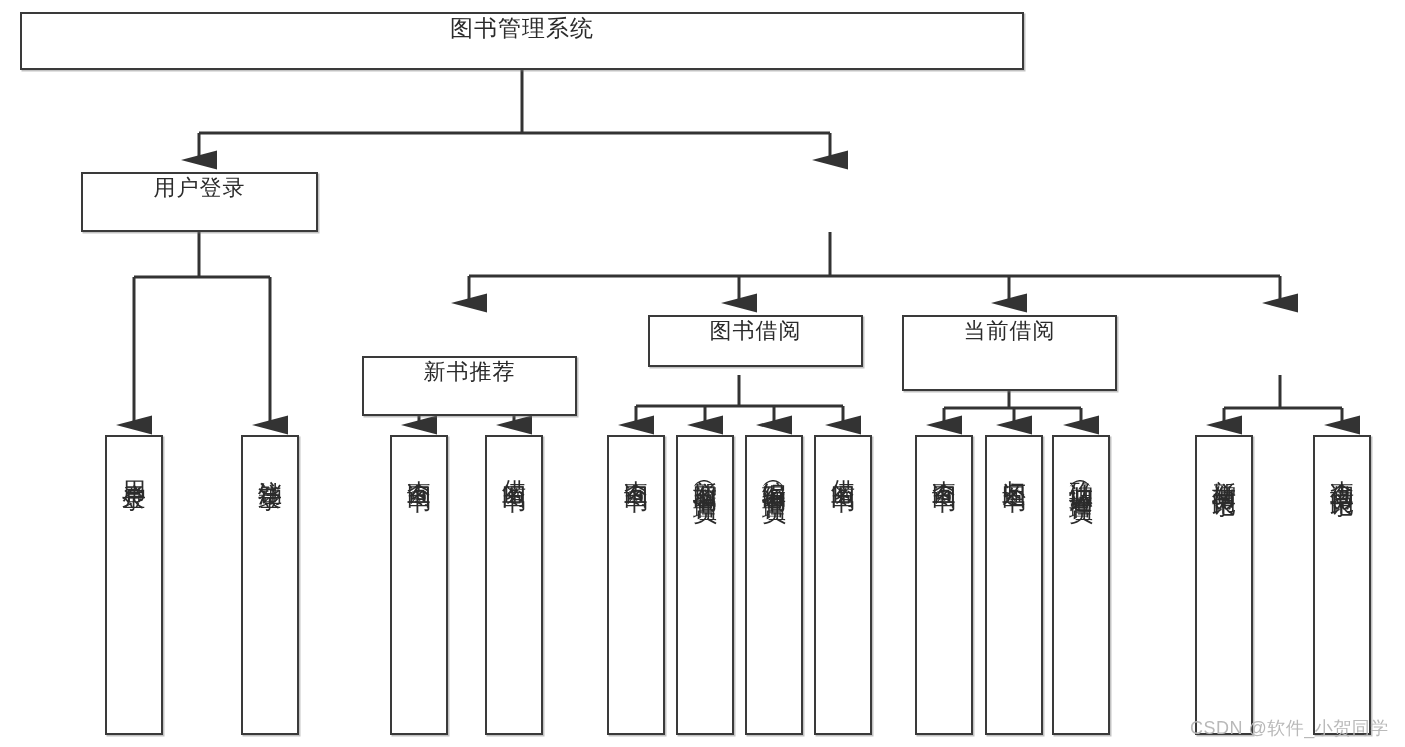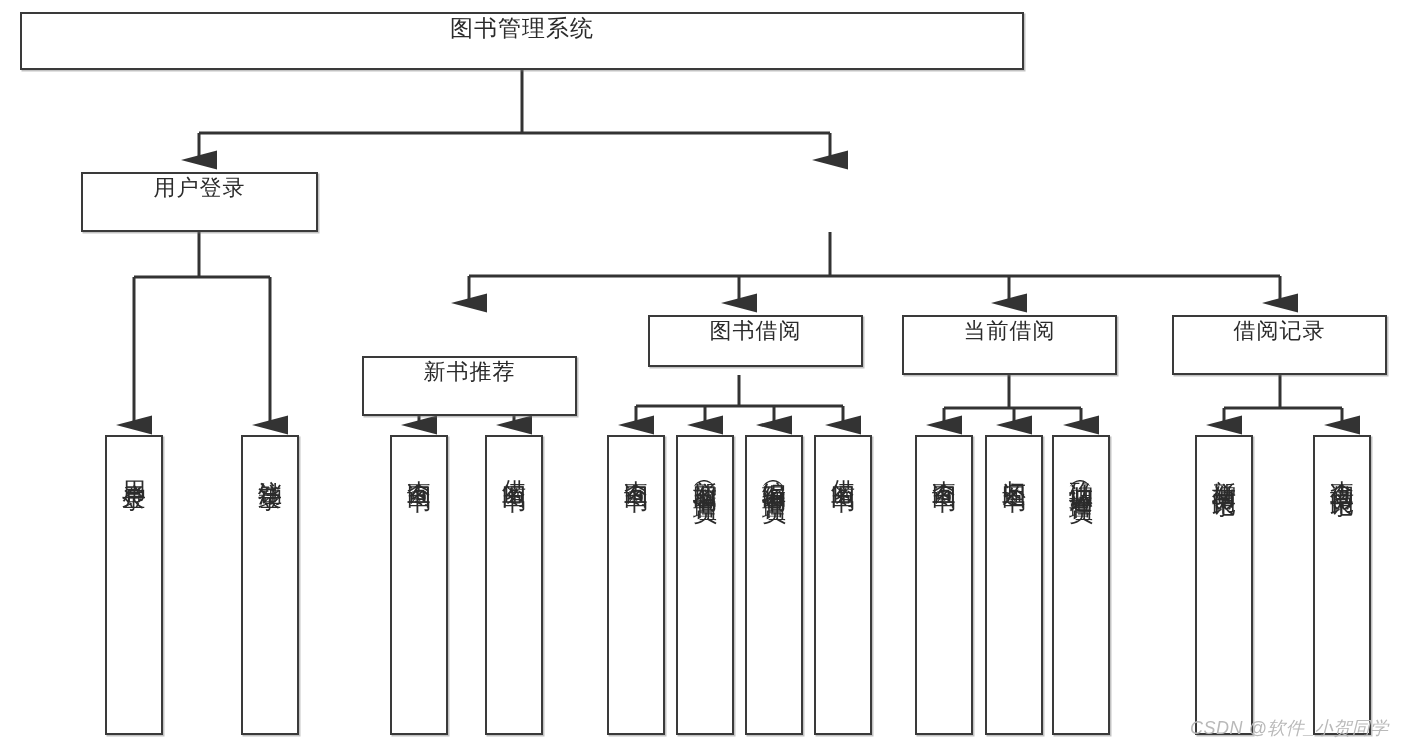--- a/index.html
+++ b/index.html
@@ -131,25 +131,22 @@
   <div class="node horiz" style="left:81px; top:172px; width:237px; height:60px;">
     <span class="label">用户登录</span>
   </div>
 
   <div class="node horiz" style="left:362px; top:315px; width:215px; height:60px;margin-top:41px;">
     <span class="label">新书推荐</span>
   </div>
   <div class="node horiz" style="left:632px; top:315px; width:215px; height:52px;margin-left:16px;">
     <span class="label">图书借阅</span>
   </div>
-  <div class="node horiz" style="left:902px; top:315px; width:215px; height:60px;">
+  <div class="node horiz" style="left:902px; top:315px; width:215px; height:76px;">
     <span class="label">当前借阅</span>
-  </div>
-  <div class="node horiz" style="left:1172px; top:315px; width:215px; height:60px;">
-    <span class="label">借阅记录</span>
   </div>
 
   <div class="node vert" style="left:105px; top:435px; width:58px; height:300px;">
     <span class="label">用户登录</span>
   </div>
   <div class="node vert" style="left:241px; top:435px; width:58px; height:300px;">
     <span class="label">注销登录</span>
   </div>
 
   <div class="node vert" style="left:390px; top:435px; width:58px; height:300px;">
@@ -182,15 +179,15 @@
     <span class="label">确认归还（管理员）</span>
   </div>
 
   <div class="node vert" style="left:1195px; top:435px; width:58px; height:300px;">
     <span class="label">新增借阅记录</span>
   </div>
   <div class="node vert" style="left:1313px; top:435px; width:58px; height:300px;">
     <span class="label">查询借阅记录</span>
   </div>
 
-  <div class="watermark" style="left:1190px; top:716px;font-style:italic;">CSDN @软件_小贺同学</div>
+  <div class="watermark" style="left:1190px; top:716px;">CSDN @软件_小贺同学</div>
 
 </div>
 
 </body></html>

